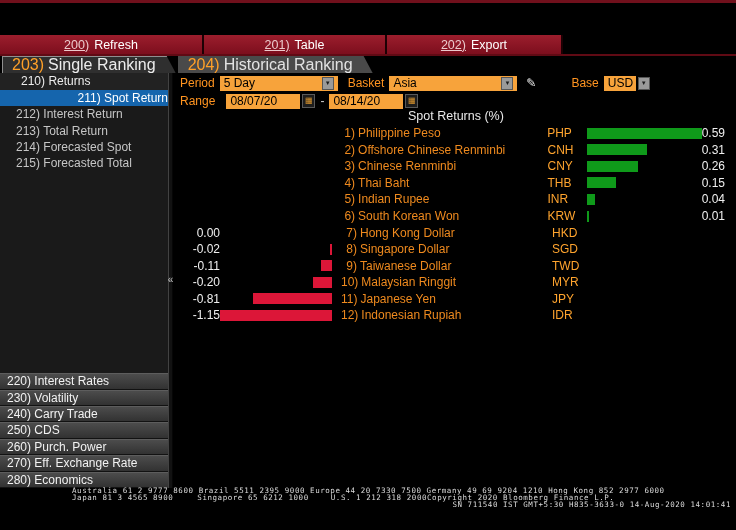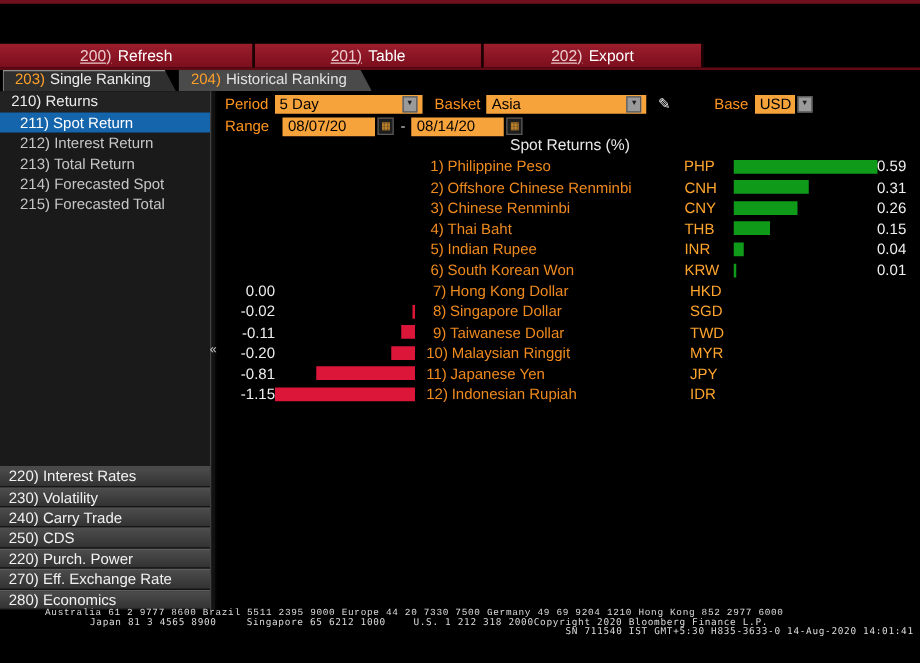--- a/index.html
+++ b/index.html
@@ -16,30 +16,30 @@
     background:linear-gradient(#9c1e2d,#7c0e1d); border-right:2px solid #1c0104;
     color:#fff; font-size:12.5px; cursor:default;
   }
   .rbtn .num{ color:#eccacd;text-decoration:underline; }
   .rbtn:nth-child(1){ width:204px; } .rbtn:nth-child(2){ width:183px; }
   .rbtn:nth-child(3){ width:176px; } .rtitle{ flex:1; border-right:none; }
   .redsep{ position:absolute; top:54px; left:0; right:0; height:2px; background:#600a14; }
   .tabbar{ position:absolute; top:56px; left:0; right:0; height:17px; background:#000; display:flex; padding-left:2px; }
   .tab{
     height:17px; display:flex; gap:4px; padding:0 20px 0 10px; margin-right:2px;
-    font-size:12px; clip-path:polygon(0 0, calc(100% - 9px) 0, 100% 100%, 0 100%); cursor:default;
+    font-size:16px; clip-path:polygon(0 0, calc(100% - 9px) 0, 100% 100%, 0 100%); cursor:default;
   }
   .tab .num{ color:#ffa028; }
   .tab.active{ background:#2f2f2f; color:#ececec; box-shadow:inset 0 1px 0 #8f8f8f, inset 1px 0 0 #8f8f8f; }
   .tab:not(.active){ background:#4a4a4a; color:#e2e2e2; }
   
   .sidebar{ position:absolute; top:73px; left:0; width:168px; bottom:42px; background:#1a1a1a; }
-  .sb-head{ height:17px; line-height:17px; padding-left:9px; color:#ececec; font-size:12px; background:#222; }
+  .sb-head{ height:17px; line-height:17px; padding-left:21px; color:#ececec; font-size:12px; background:#222; }
   .sb-item{ height:16.3px; line-height:16.3px; padding-left:16px; color:#c6c6c6; font-size:12px; cursor:default; }
-  .sb-item.selected{ background:#1565ad; color:#fff; }
+  .sb-item.selected{ background:#1565ad; color:#fff;text-align:right; }
   .sb-bottom{ position:absolute; bottom:0; left:0; right:0; }
   .sb-btn{
     height:16.4px; line-height:15px; padding-left:7px; color:#f2f2f2; font-size:12px;
     background:linear-gradient(#4c4c4c,#323232); border-top:1px solid #5d5d5d; border-bottom:1px solid #121212; cursor:default;
   }
   .sb-divider{
     position:absolute; top:73px; left:168px; width:5px; bottom:42px;
     background:#121212; border-left:1px solid #424242; border-right:1px solid #060606;
   }
   .collapse{ position:absolute; top:273px; left:165px; width:11px; height:14px; color:#c9c9c9; font-size:10px; line-height:14px; text-align:center; cursor:default; }
@@ -76,21 +76,21 @@
   .c-ticker{ width:40px; color:#ffa42e; }
   .c-posbar{ width:116px; height:11px; display:flex; align-items:center; }
   .c-posval{ flex:1; text-align:right; padding-right:11px; color:#efefef; }
   .bar{ height:11px; }
   
   .status{
     position:absolute; left:0; right:0; top:488px; height:22px;
     font-family:"DejaVu Sans Mono", monospace; font-size:7.5px; letter-spacing:0.55px;
     color:#dcdcdc; line-height:6.8px; white-space:nowrap;
   }
-  .s1{ margin-left:36px;font-family:Liberation Mono, monospace; }
+  .s1{ margin-left:72px; }
   .s2{ margin-left:72px; display:flex; }
   .s2 span:nth-child(2){ margin-left:24px; }
   .s2 span:nth-child(3){ margin-left:22px; }
   .s2 span:nth-child(4){ }
   .s3{ text-align:right; padding-right:5px; }
 </style>
 </head>
 <body>
 
 <div class="screen">
@@ -134,21 +134,21 @@
         <div class="sb-item">212) Interest Return</div>
         <div class="sb-item">213) Total Return</div>
         <div class="sb-item">214) Forecasted Spot</div>
         <div class="sb-item">215) Forecasted Total</div>
       </div>
     <div class="sb-bottom" id="sb-bottom">
         <div class="sb-btn">220) Interest Rates</div>
         <div class="sb-btn">230) Volatility</div>
         <div class="sb-btn">240) Carry Trade</div>
         <div class="sb-btn">250) CDS</div>
-        <div class="sb-btn">220) Purch. Power</div>
+        <div class="sb-btn">260) Purch. Power</div>
         <div class="sb-btn">270) Eff. Exchange Rate</div>
         <div class="sb-btn">280) Economics</div>
       </div>
   </div>
   <div class="sb-divider"></div>
   <div class="collapse">«</div>
 
   <div class="main">
     <div class="ctrl" style="margin-top:1px;">
       <span class="lbl">Period</span>

